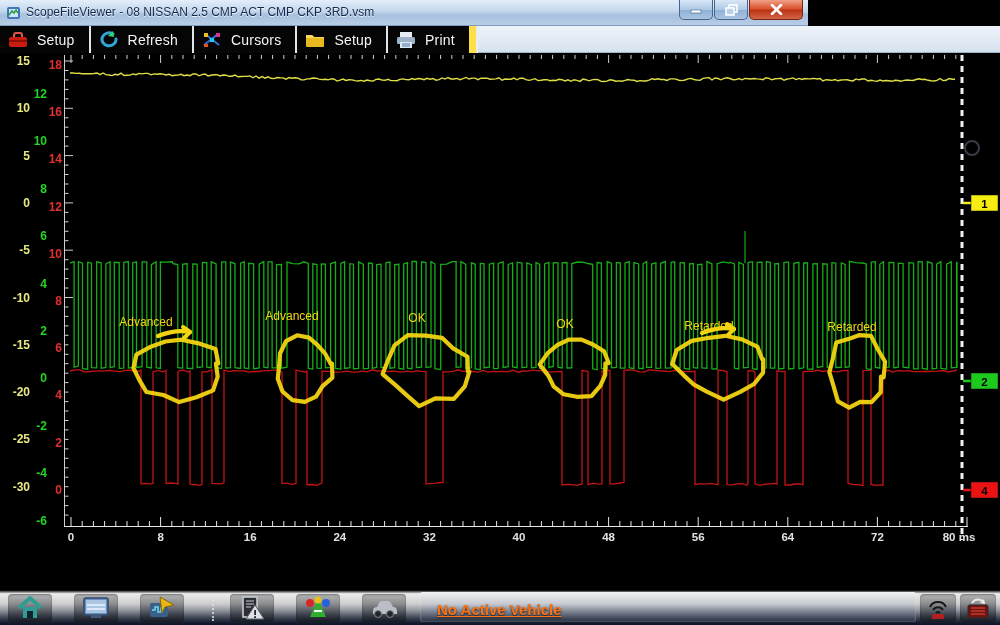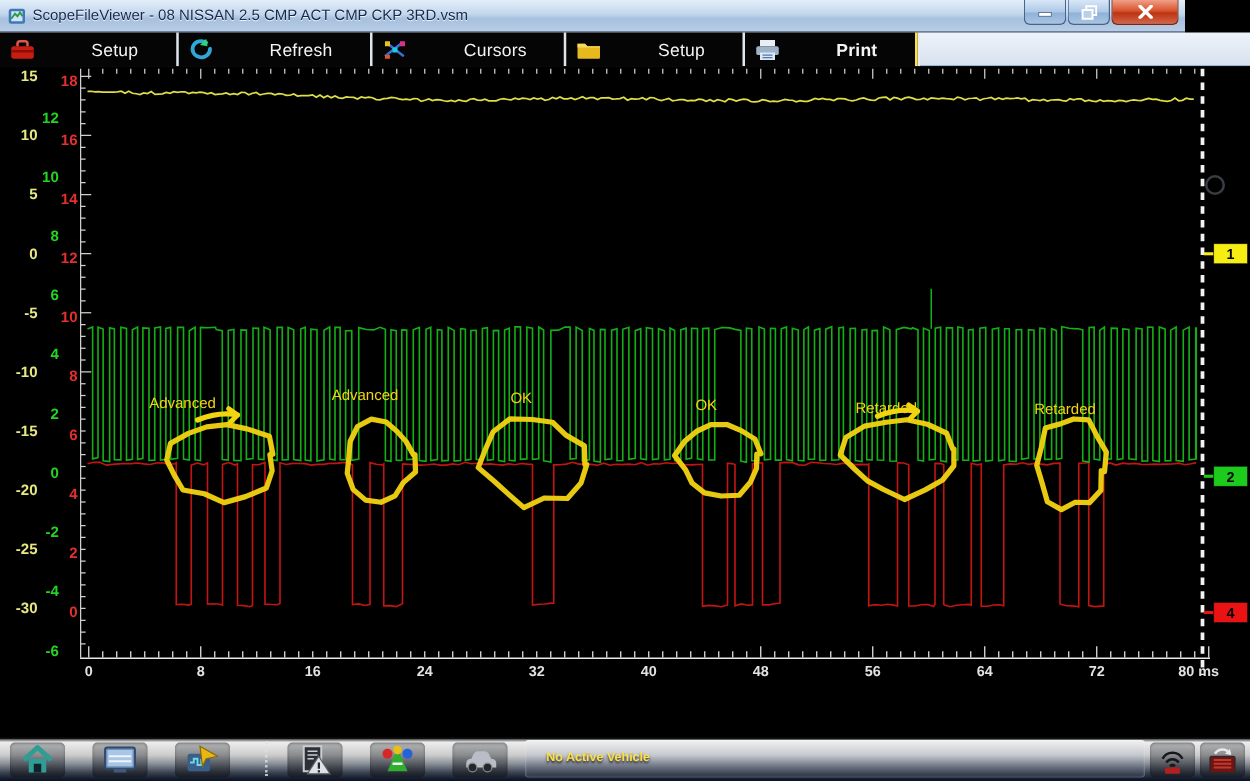--- a/index.html
+++ b/index.html
@@ -1,55 +1,55 @@
 <!DOCTYPE html>
 <html><head>
 <meta charset="utf-8">
 <style>
   html,body{margin:0;padding:0;background:#000;}
   body{width:1000px;height:625px;position:relative;overflow:hidden;
        font-family:"Liberation Sans",sans-serif;-webkit-font-smoothing:antialiased;}
   
-  .titlebar{position:absolute;left:0;top:0;width:948px;height:26px;
+  .titlebar{position:absolute;left:0;top:0;width:808px;height:26px;
     background:linear-gradient(180deg,#e3eefa 0%,#c3d7ec 45%,#a6c0de 60%,#b9cde5 100%);
     border-bottom:1px solid #7d9cc0;box-sizing:border-box;}
   .app-icon{position:absolute;left:6px;top:5px;width:16px;height:16px;}
   .title-text{position:absolute;left:26px;top:5px;font-size:12px;color:#16294d;
     text-shadow:0 1px 0 rgba(255,255,255,.8);white-space:nowrap;}
   .winbtns{position:absolute;right:5px;top:0;height:22px;display:flex;}
   .winbtn{width:34px;height:20px;margin-left:1px;border:1px solid #49648c;border-top:none;
     border-radius:0 0 5px 5px;background:linear-gradient(180deg,#d8e7f7 0%,#aec8e6 50%,#8fb2d8 55%,#a9c4e2 100%);
     display:flex;align-items:center;justify-content:center;box-sizing:border-box;}
   .winbtn.close{width:54px;background:linear-gradient(180deg,#f0a088 0%,#d9542f 45%,#bc3414 55%,#d4654a 100%);border-color:#7c2413;}
   
   .toolbar-row{position:absolute;left:0;top:26px;width:1000px;height:27px;
     background:linear-gradient(180deg,#eef3fa 0%,#d7e2ef 100%);border-bottom:1px solid #9db4cf;box-sizing:border-box;}
   .toolbar{position:absolute;left:0;top:0;height:27px;display:flex;background:#050505;
     border-right:2px solid #e8edf4;}
-  .tbtn{display:flex;align-items:center;height:27px;padding:0 30px 0 8px;border-right:2px solid #dfe6ee;cursor:pointer;gap:36px;}
-  .tbtn:last-child{border-right:2px solid #fde047;font-weight:bold;}
+  .tbtn{display:flex;align-items:center;height:27px;padding:0 14px 0 8px;border-right:2px solid #dfe6ee;cursor:pointer;}
+  .tbtn:last-child{border-right:7px solid #fde047;}
   .tbtn .ticon{width:20px;height:18px;margin-right:9px;}
   .tbtn .tlabel{color:#f4f4f4;font-size:14px;letter-spacing:.2px;}
   
   #plot{position:absolute;left:0;top:53px;background:#000;}
   
   .controlbar{position:absolute;left:0;top:545px;width:1000px;height:45px;background:#000;}
   
   .taskbar{position:absolute;left:0;top:590px;width:1000px;height:35px;
     background:linear-gradient(180deg,#3c3c3c 0%,#ededed 8%,#cdcdcd 38%,#8d929b 58%,#39414f 80%,#131c2d 94%,#0a1322 100%);
     border-top:1px solid #101010;box-sizing:border-box;}
   .slot{position:absolute;top:594px;width:44px;height:28px;border-radius:4px;cursor:pointer;
     background:linear-gradient(180deg,rgba(25,28,34,.25),rgba(18,20,26,.55));
     box-shadow:inset 0 1px 2px rgba(0,0,0,.35);display:flex;align-items:center;justify-content:center;}
   .tb-sep{position:absolute;left:212px;top:593px;height:28px;width:0;border-left:2px dotted #dde2e8;opacity:.8;}
   .status-panel{position:absolute;left:420px;top:592px;width:496px;height:30px;border-radius:3px;
     background:linear-gradient(180deg,#f2f2f2 0%,#c6c9cf 40%,#6f7685 70%,#222b3c 100%);
     box-shadow:inset 0 0 2px rgba(255,255,255,.5);}
-  .status-text{position:absolute;left:437px;top:601px;color:#fde047;font-size:10px;font-weight:bold;
-    text-shadow:0 1px 2px rgba(0,0,0,.8);}
+  .status-text{position:absolute;left:437px;top:601px;color:#f97316;font-size:15px;font-weight:bold;
+    text-shadow:0 1px 2px rgba(0,0,0,.8);text-decoration:underline;}
 </style>
 </head>
 <body>
 
 <div class="titlebar">
   <div class="app-icon">
     <svg width="16" height="16">
         <rect x="1" y="2" width="13" height="12" rx="2" fill="#3f78b8"></rect>
         <rect x="3" y="4" width="9" height="8" fill="#cfe4f6"></rect>
         <path d="M3 10 l3 -4 l2 2 l2 -3 l2 3" stroke="#2a9a46" stroke-width="1.5" fill="none"></path>

